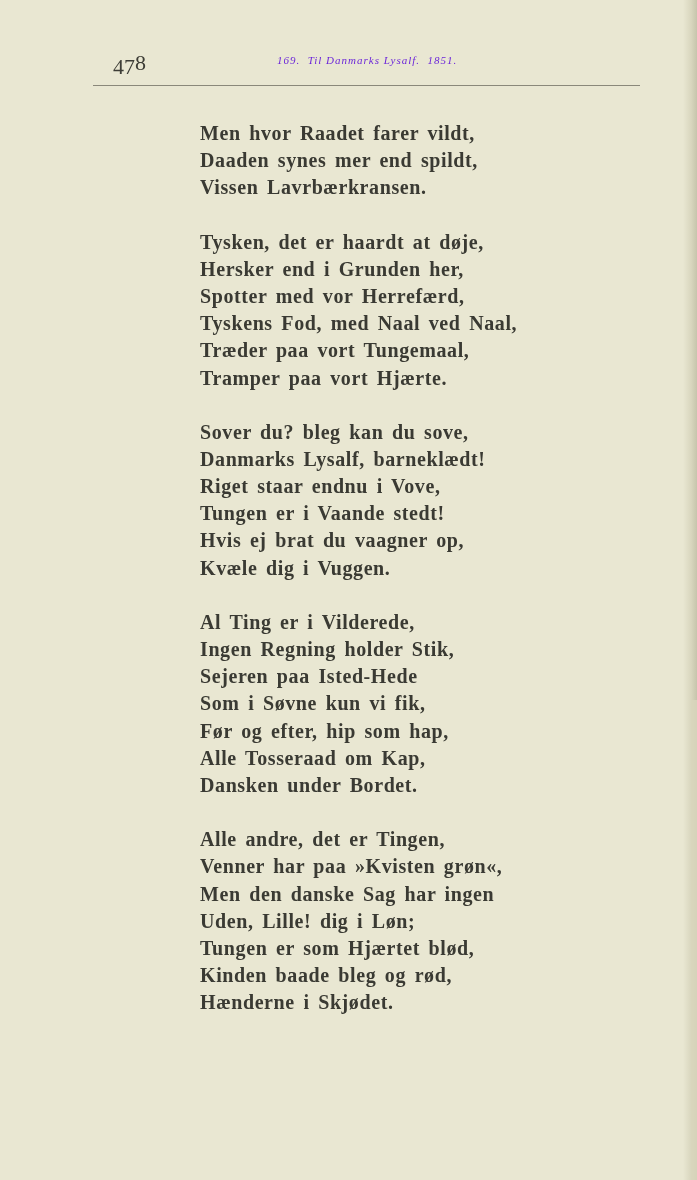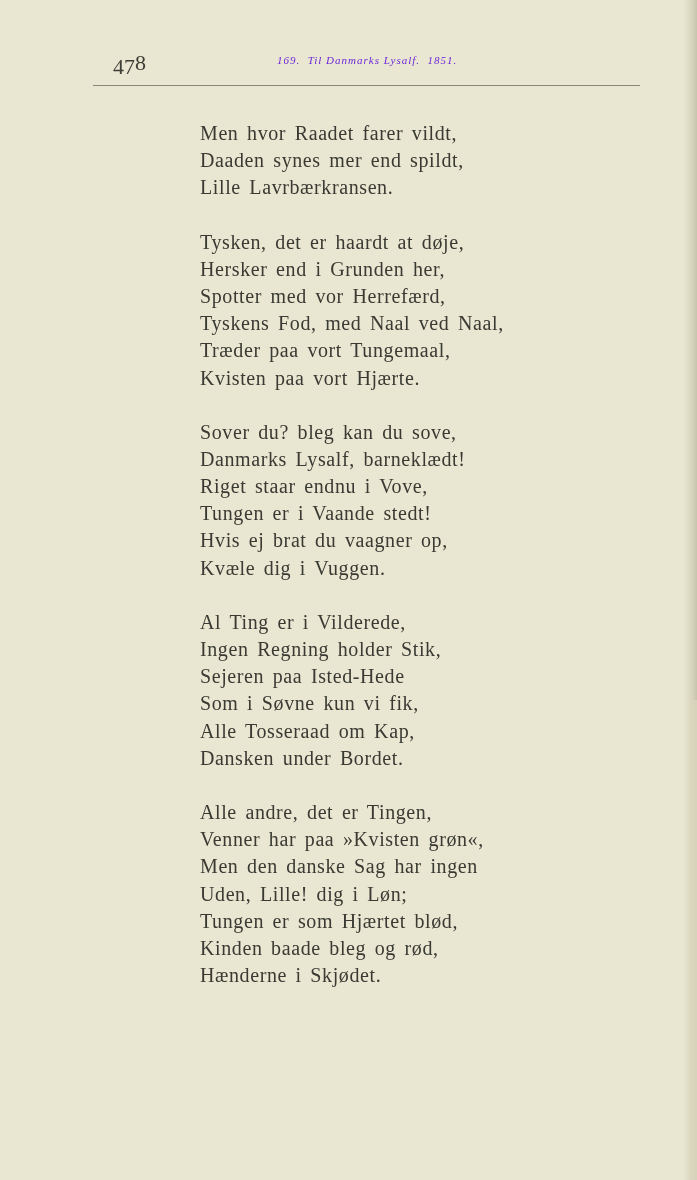--- a/index.html
+++ b/index.html
@@ -66,20 +66,21 @@
       border-top: 1px solid #8a887a;
     }
     .poem {
       position: absolute;
       left: 200px;
       top: 120px;
       width: 360px;
     }
     .stanza {
       margin: 0 0 27px 0;
+      font-weight: bold;
     }
     .line {
       display: block;
       font-size: 20px;
       line-height: 27.2px;
       height: 27.2px;
       white-space: nowrap;
       letter-spacing: 0.6px;
       word-spacing: 3px;
       color: #3a3a33;
@@ -94,43 +95,44 @@
 <div class="header">
   <div class="page-number"><span>47</span><span class="sup">8</span></div>
   <div class="running-title">169.  Til Danmarks Lysalf.  1851.</div>
   <div class="header-rule"></div>
 </div>
 
 <div class="poem">
   <div class="stanza">
     <span class="line">Men hvor Raadet farer vildt,</span>
     <span class="line">Daaden synes mer end spildt,</span>
-    <span class="line">Lille Lavrbærkransen.</span>
+    <span class="line">Vissen Lavrbærkransen.</span>
   </div>
   <div class="stanza">
     <span class="line">Tysken, det er haardt at døje,</span>
     <span class="line">Hersker end i Grunden her,</span>
     <span class="line">Spotter med vor Herrefærd,</span>
     <span class="line">Tyskens Fod, med Naal ved Naal,</span>
     <span class="line">Træder paa vort Tungemaal,</span>
-    <span class="line">Kvisten paa vort Hjærte.</span>
+    <span class="line">Tramper paa vort Hjærte.</span>
   </div>
   <div class="stanza">
     <span class="line">Sover du? bleg kan du sove,</span>
     <span class="line">Danmarks Lysalf, barneklædt!</span>
     <span class="line">Riget staar endnu i Vove,</span>
     <span class="line">Tungen er i Vaande stedt!</span>
     <span class="line">Hvis ej brat du vaagner op,</span>
     <span class="line">Kvæle dig i Vuggen.</span>
   </div>
   <div class="stanza">
     <span class="line">Al Ting er i Vilderede,</span>
     <span class="line">Ingen Regning holder Stik,</span>
     <span class="line">Sejeren paa Isted-Hede</span>
     <span class="line">Som i Søvne kun vi fik,</span>
+    <span class="line">Før og efter, hip som hap,</span>
     <span class="line">Alle Tosseraad om Kap,</span>
     <span class="line">Dansken under Bordet.</span>
   </div>
   <div class="stanza">
     <span class="line">Alle andre, det er Tingen,</span>
     <span class="line">Venner har paa »Kvisten grøn«,</span>
     <span class="line">Men den danske Sag har ingen</span>
     <span class="line">Uden, Lille! dig i Løn;</span>
     <span class="line">Tungen er som Hjærtet blød,</span>
     <span class="line">Kinden baade bleg og rød,</span>

